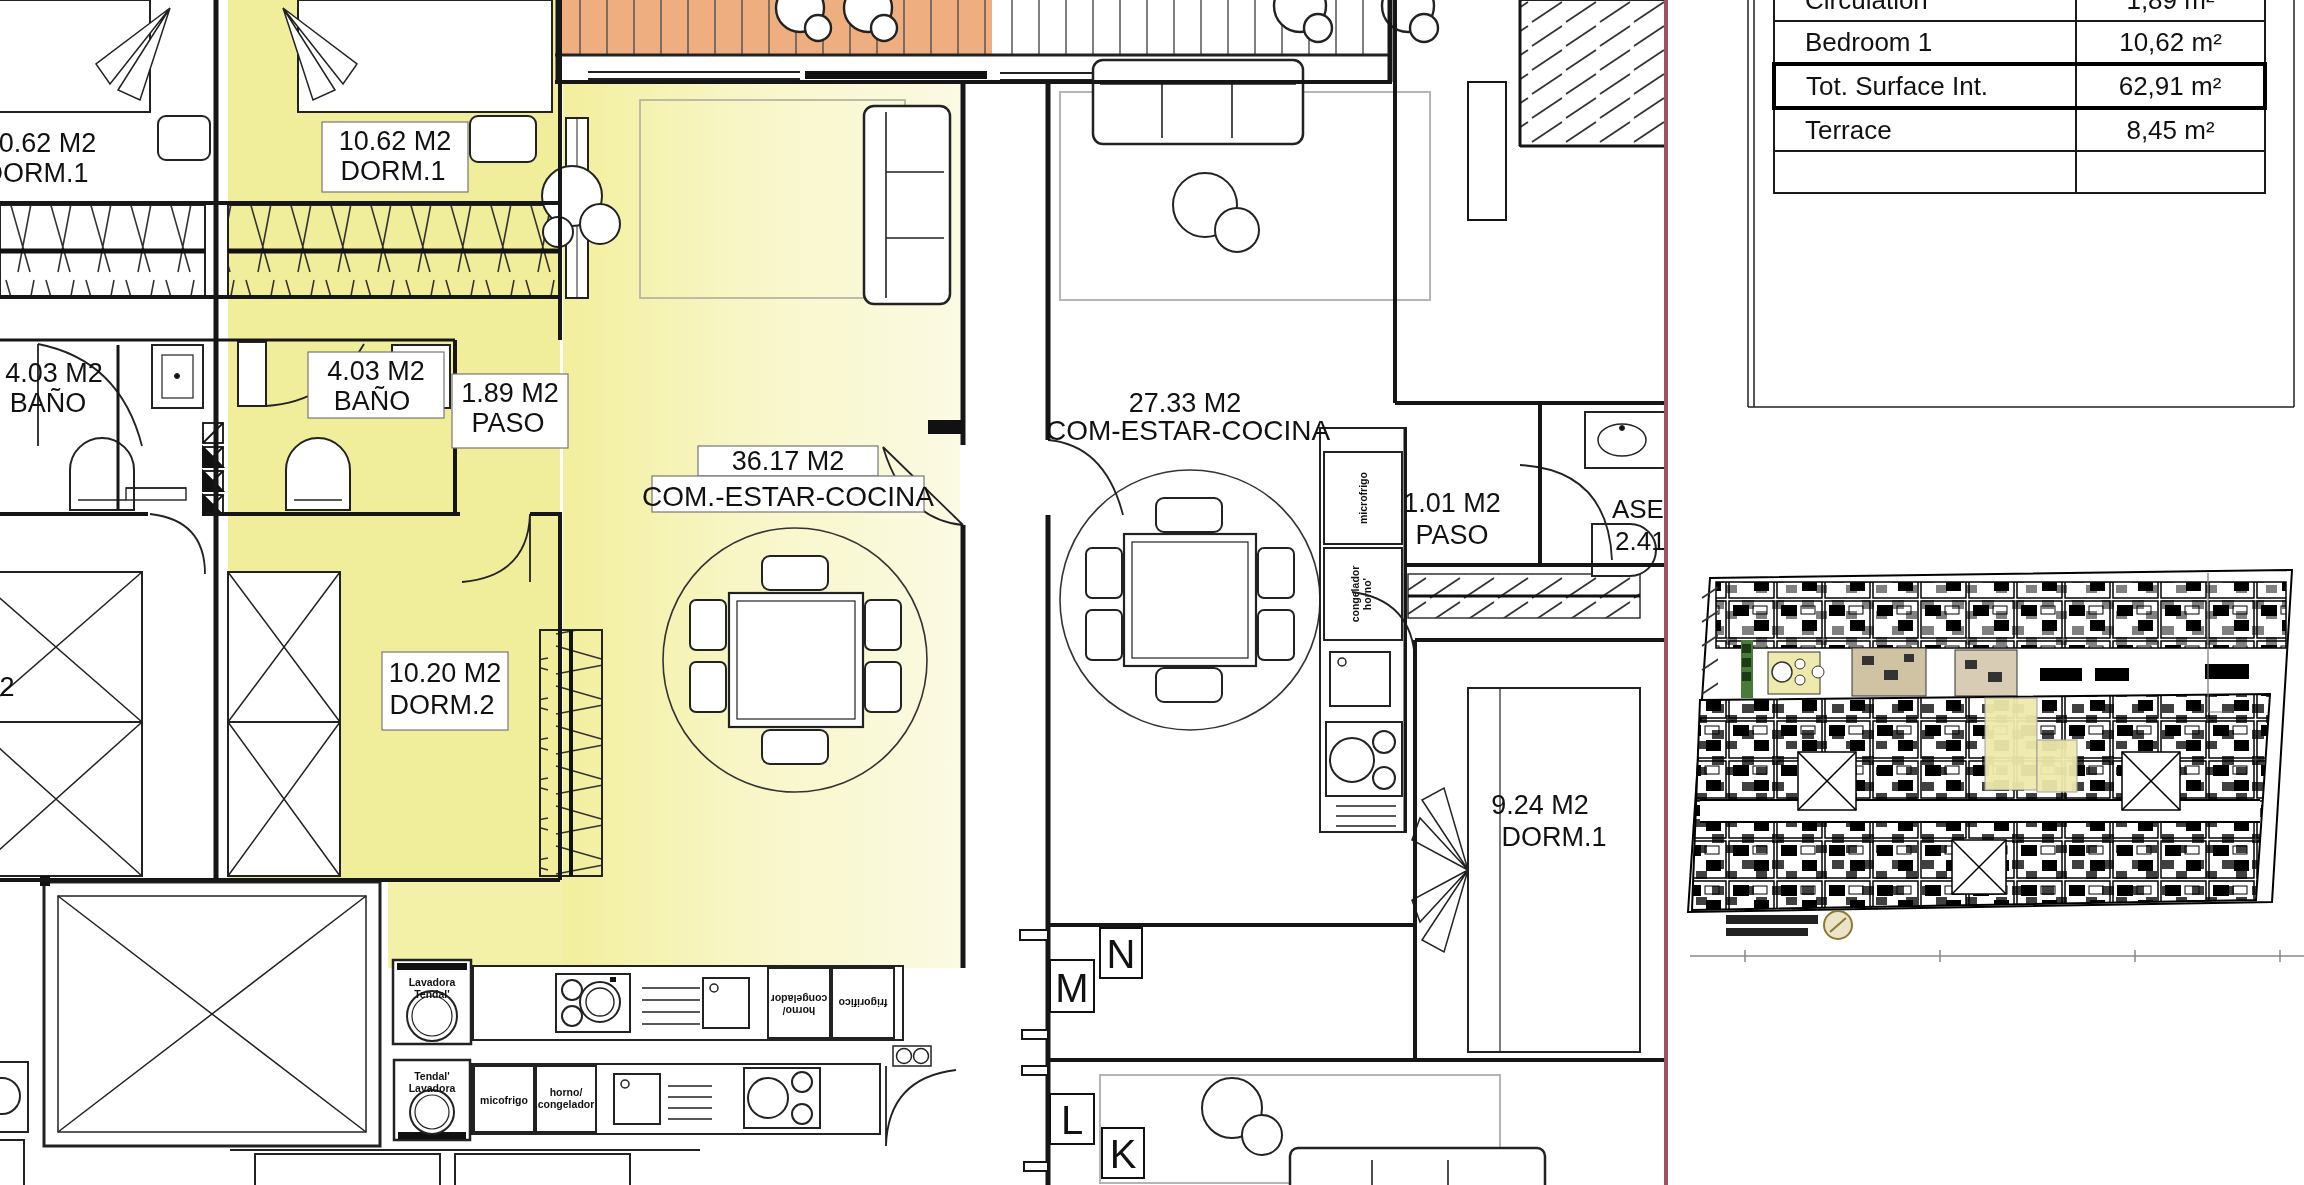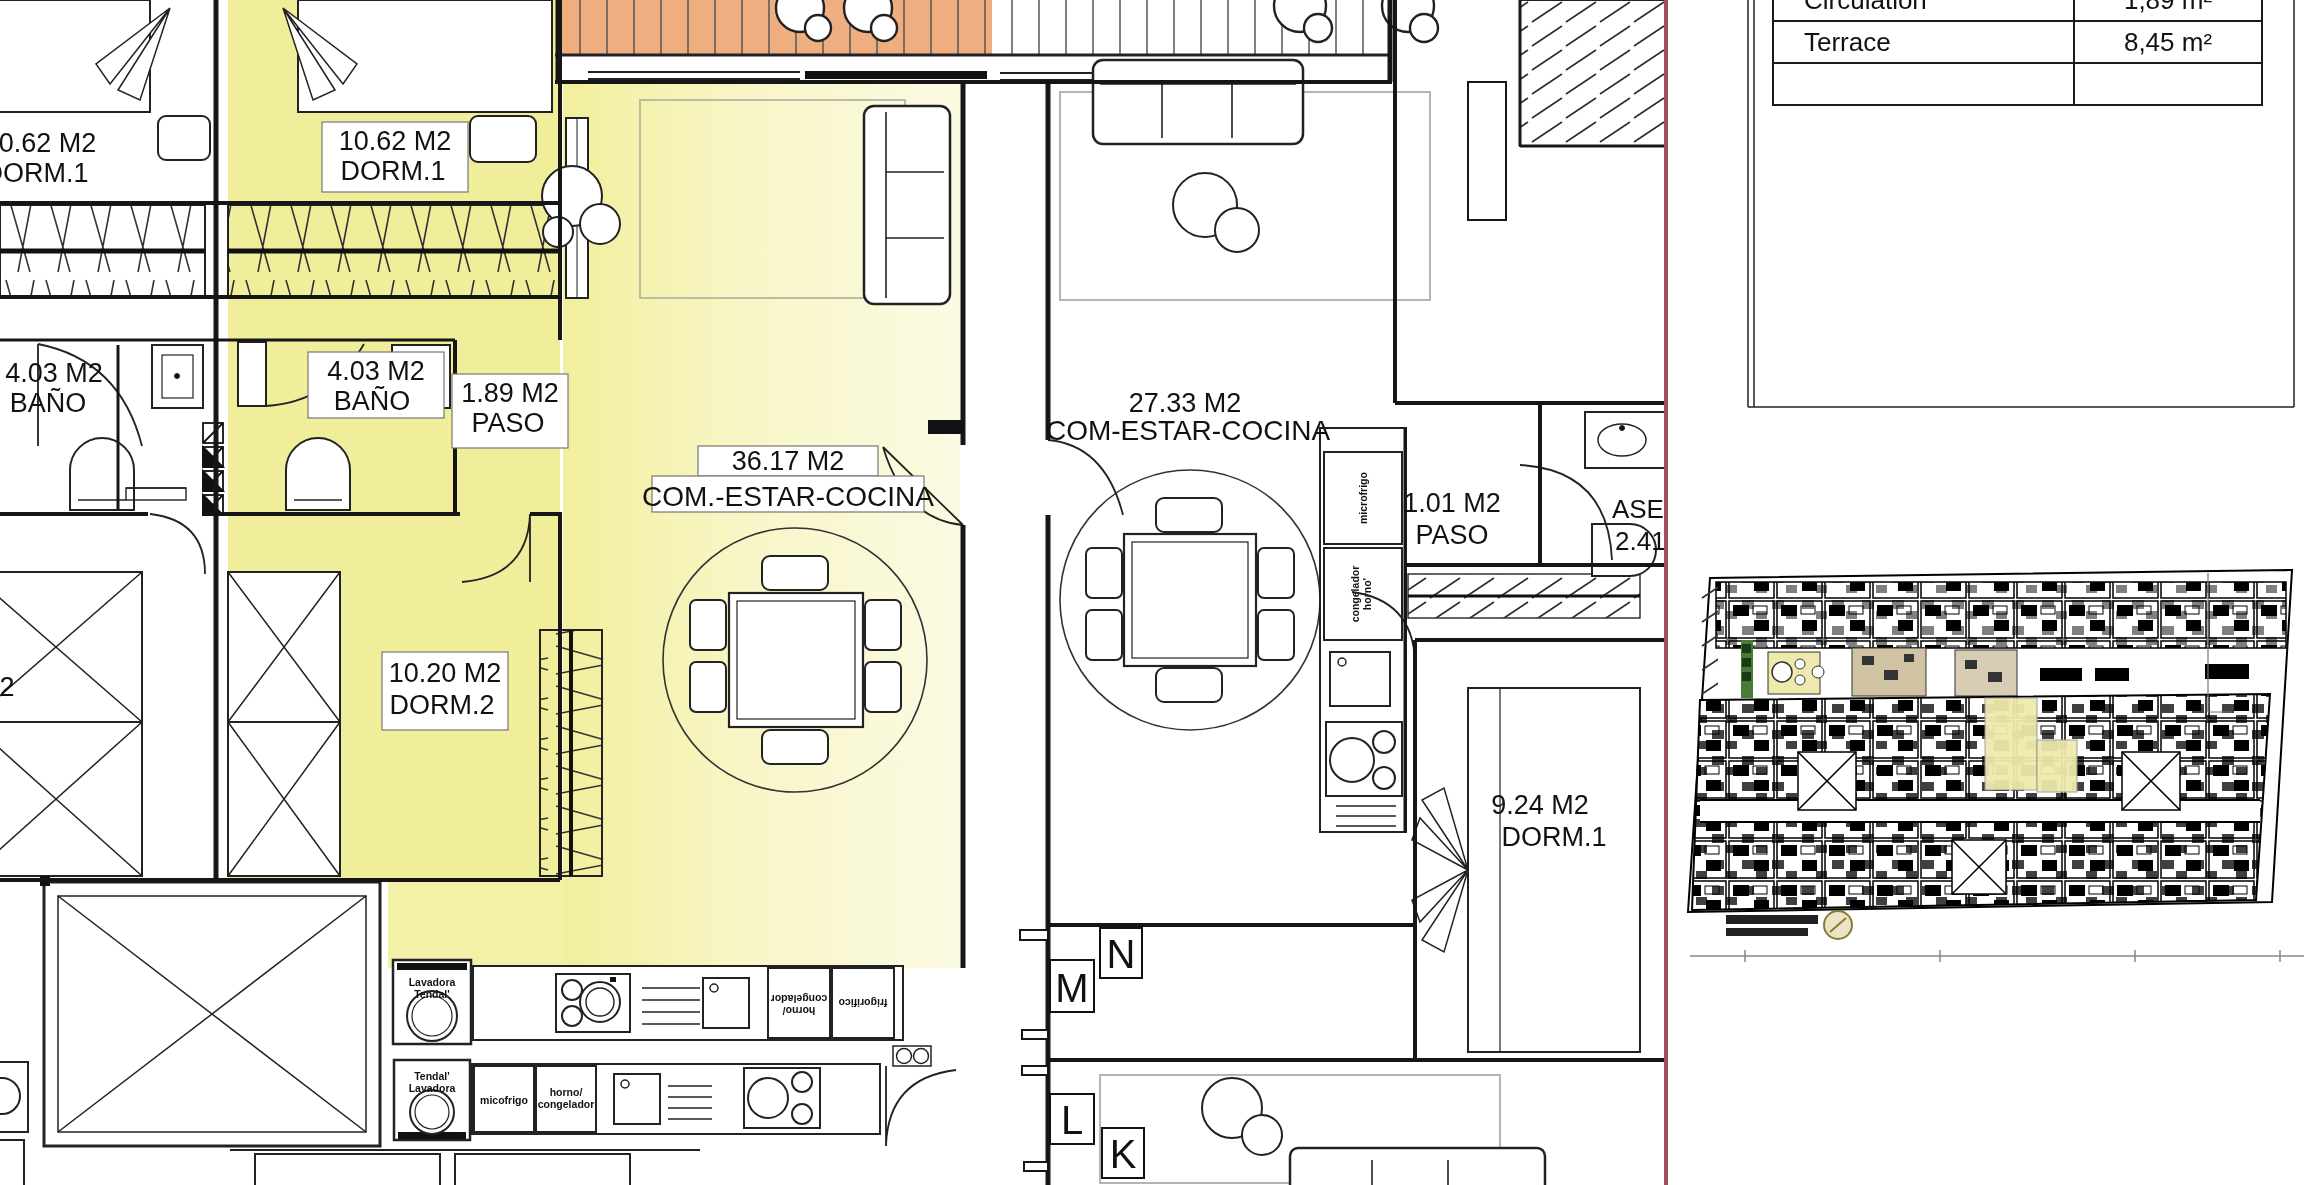--- a/index.html
+++ b/index.html
@@ -482,20 +482,28 @@
 </svg>
 
 <div class="legend">
   <table>
     <tbody>
           <tr>
       <td class="lab">Circulation</td>
       <td class="val">1,89 m²</td>
     </tr>
     <tr>
+      <td class="lab">Bedroom 1</td>
+      <td class="val">10,62 m²</td>
+    </tr>
+    <tr class="thick">
+      <td class="lab">Tot. Surface Int.</td>
+      <td class="val">62,91 m²</td>
+    </tr>
+    <tr>
       <td class="lab">Terrace</td>
       <td class="val">8,45 m²</td>
     </tr>
     <tr>
       <td class="lab"></td>
       <td class="val"></td>
     </tr>
   </tbody>
       </table>
 </div>

